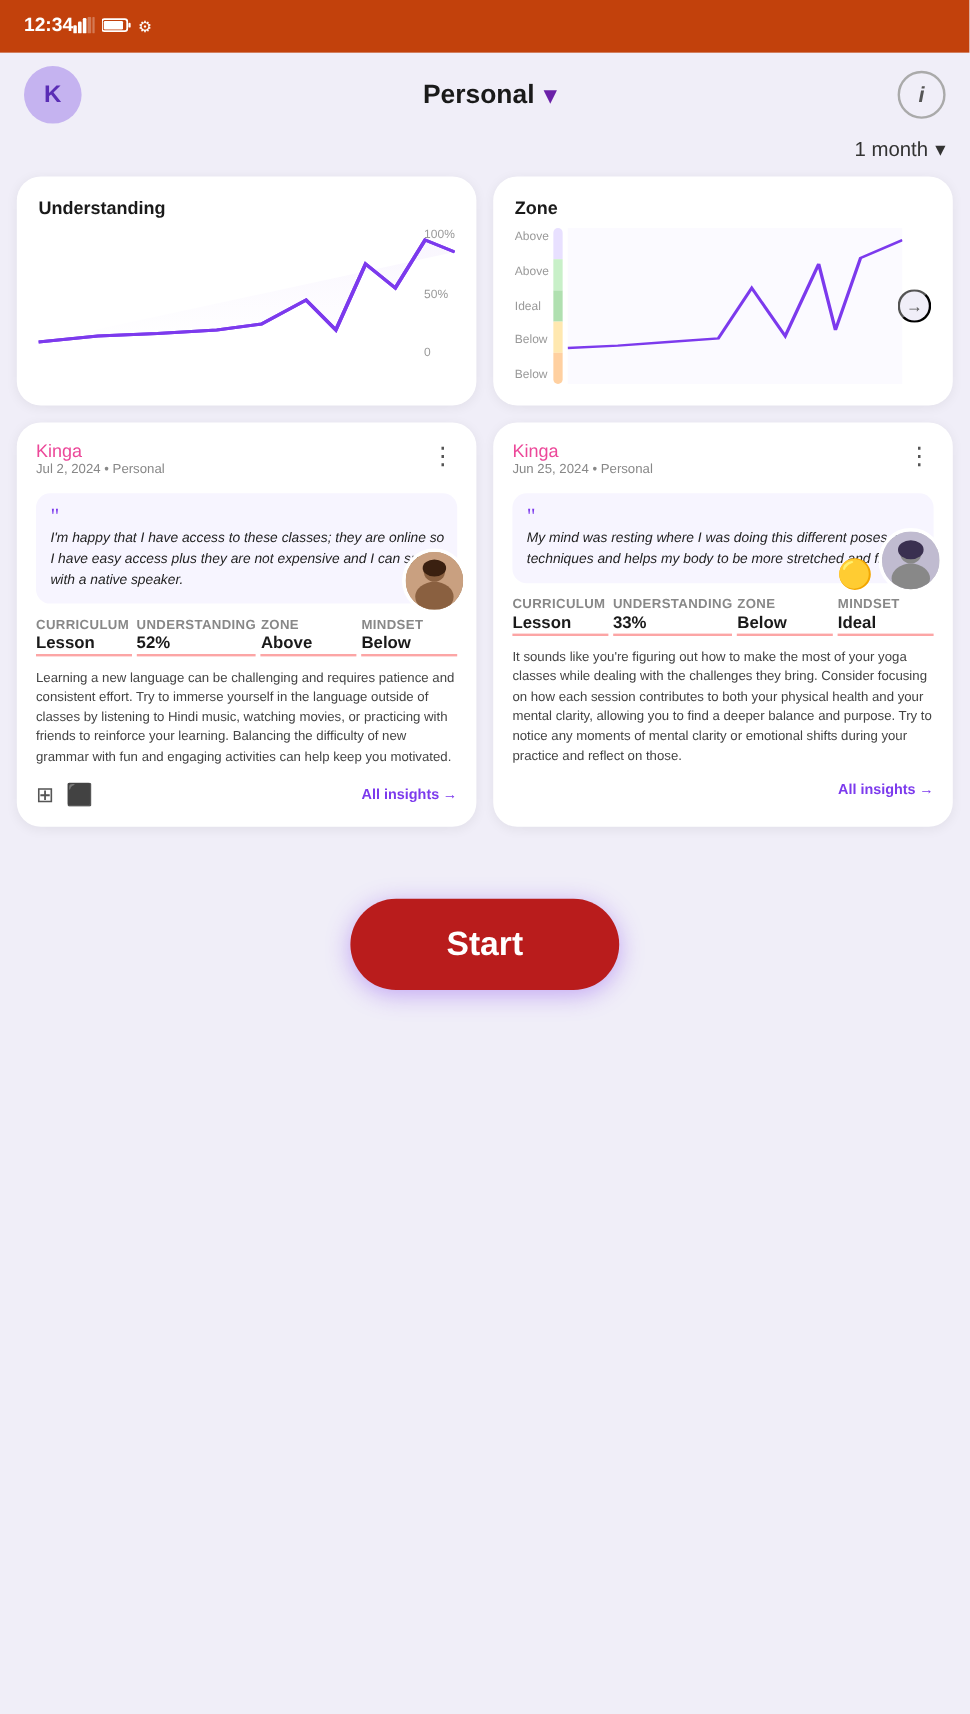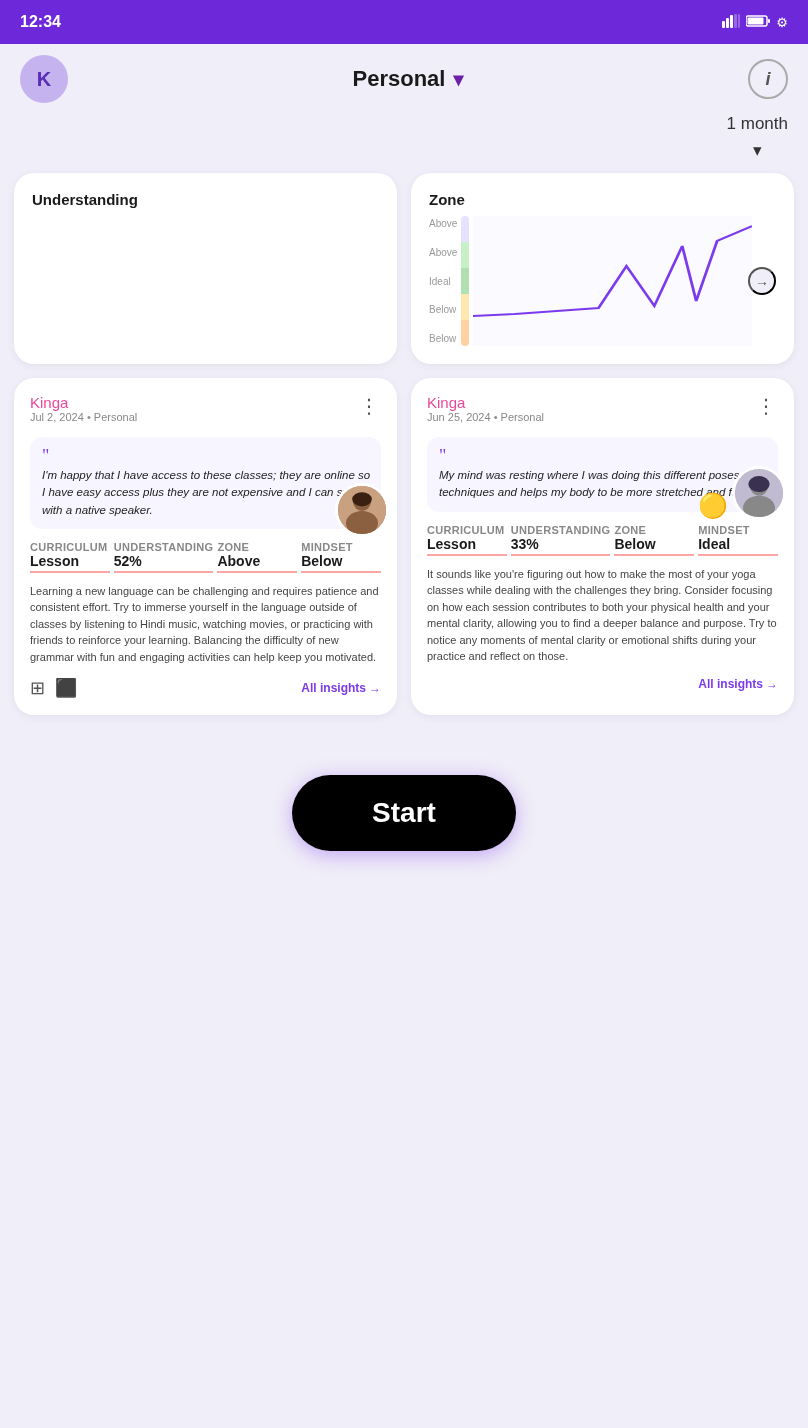--- a/index.html
+++ b/index.html
@@ -9,24 +9,24 @@
       min-height: 1428px;
       background: #f0eef8;
       font-family: -apple-system, BlinkMacSystemFont, 'Segoe UI', sans-serif;
       position: relative;
     }
 
     
     .status-bar {
       width: 100%;
       height: 44px;
-      background: #6d28d9;
-      display: flex;
-      align-items: center;
-      justify-content: space-between;
+      background: #c2410c;
+      display: flex;
+      align-items: center;
+      justify-content: flex-start;
       padding: 0 20px;
     }
     .status-time {
       color: #fff;
       font-size: 16px;
       font-weight: 600;
     }
     .status-icons {
       display: flex;
       align-items: center;
@@ -94,21 +94,20 @@
     .time-filter-btn {
       display: flex;
       align-items: center;
       gap: 6px;
       background: transparent;
       border: none;
       font-size: 17px;
       font-weight: 500;
       color: #333;
       cursor: pointer;
-      flex-direction: column;
     }
 
     
     .cards-grid {
       display: grid;
       grid-template-columns: 1fr 1fr;
       gap: 14px;
       padding: 0 14px;
     }
 
@@ -348,21 +347,21 @@
       font-size: 24px;
     }
 
     
     .start-btn-container {
       display: flex;
       justify-content: center;
       padding: 60px 0 40px;
     }
     .start-btn {
-      background: #000000;
+      background: #b91c1c;
       color: #fff;
       font-size: 28px;
       font-weight: 700;
       border: none;
       border-radius: 40px;
       padding: 22px 80px;
       cursor: pointer;
       box-shadow: 0 4px 20px rgba(124,58,237,0.4);
     }
   </style>
@@ -407,20 +406,37 @@
   <button class="time-filter-btn">
     <span>1 month</span>
     <span>▾</span>
   </button>
 </div>
 
 <div class="cards-grid">
 
   <div class="card understanding-card">
     <div class="card-title">Understanding</div>
+    <div class="understanding-chart-area">
+      <div class="chart-labels-y">
+        <span>100%</span>
+        <span>50%</span>
+        <span>0</span>
+      </div>
+      <svg class="understanding-svg" viewBox="0 0 280 110" preserveAspectRatio="none">
+        <defs>
+          <linearGradient id="underGrad" x1="0" y1="0" x2="0" y2="1">
+            <stop offset="0%" stop-color="#7c3aed" stop-opacity="0.15"></stop>
+            <stop offset="100%" stop-color="#7c3aed" stop-opacity="0"></stop>
+          </linearGradient>
+        </defs>
+        <path d="M0,95 L40,90 L80,88 L120,85 L150,80 L180,60 L200,85 L220,30 L240,50 L260,10 L280,20" fill="url(#underGrad)" stroke="#7c3aed" stroke-width="2.5" fill-opacity="0.3"></path>
+        <path d="M0,95 L40,90 L80,88 L120,85 L150,80 L180,60 L200,85 L220,30 L240,50 L260,10 L280,20" fill="none" stroke="#7c3aed" stroke-width="2.5"></path>
+      </svg>
+    </div>
   </div>
 
   <div class="card zone-card">
     <div class="card-title">Zone</div>
     <div class="zone-chart-area">
       <div class="zone-labels-y">
         <span>Above</span>
         <span>Above</span>
         <span>Ideal</span>
         <span>Below</span>

